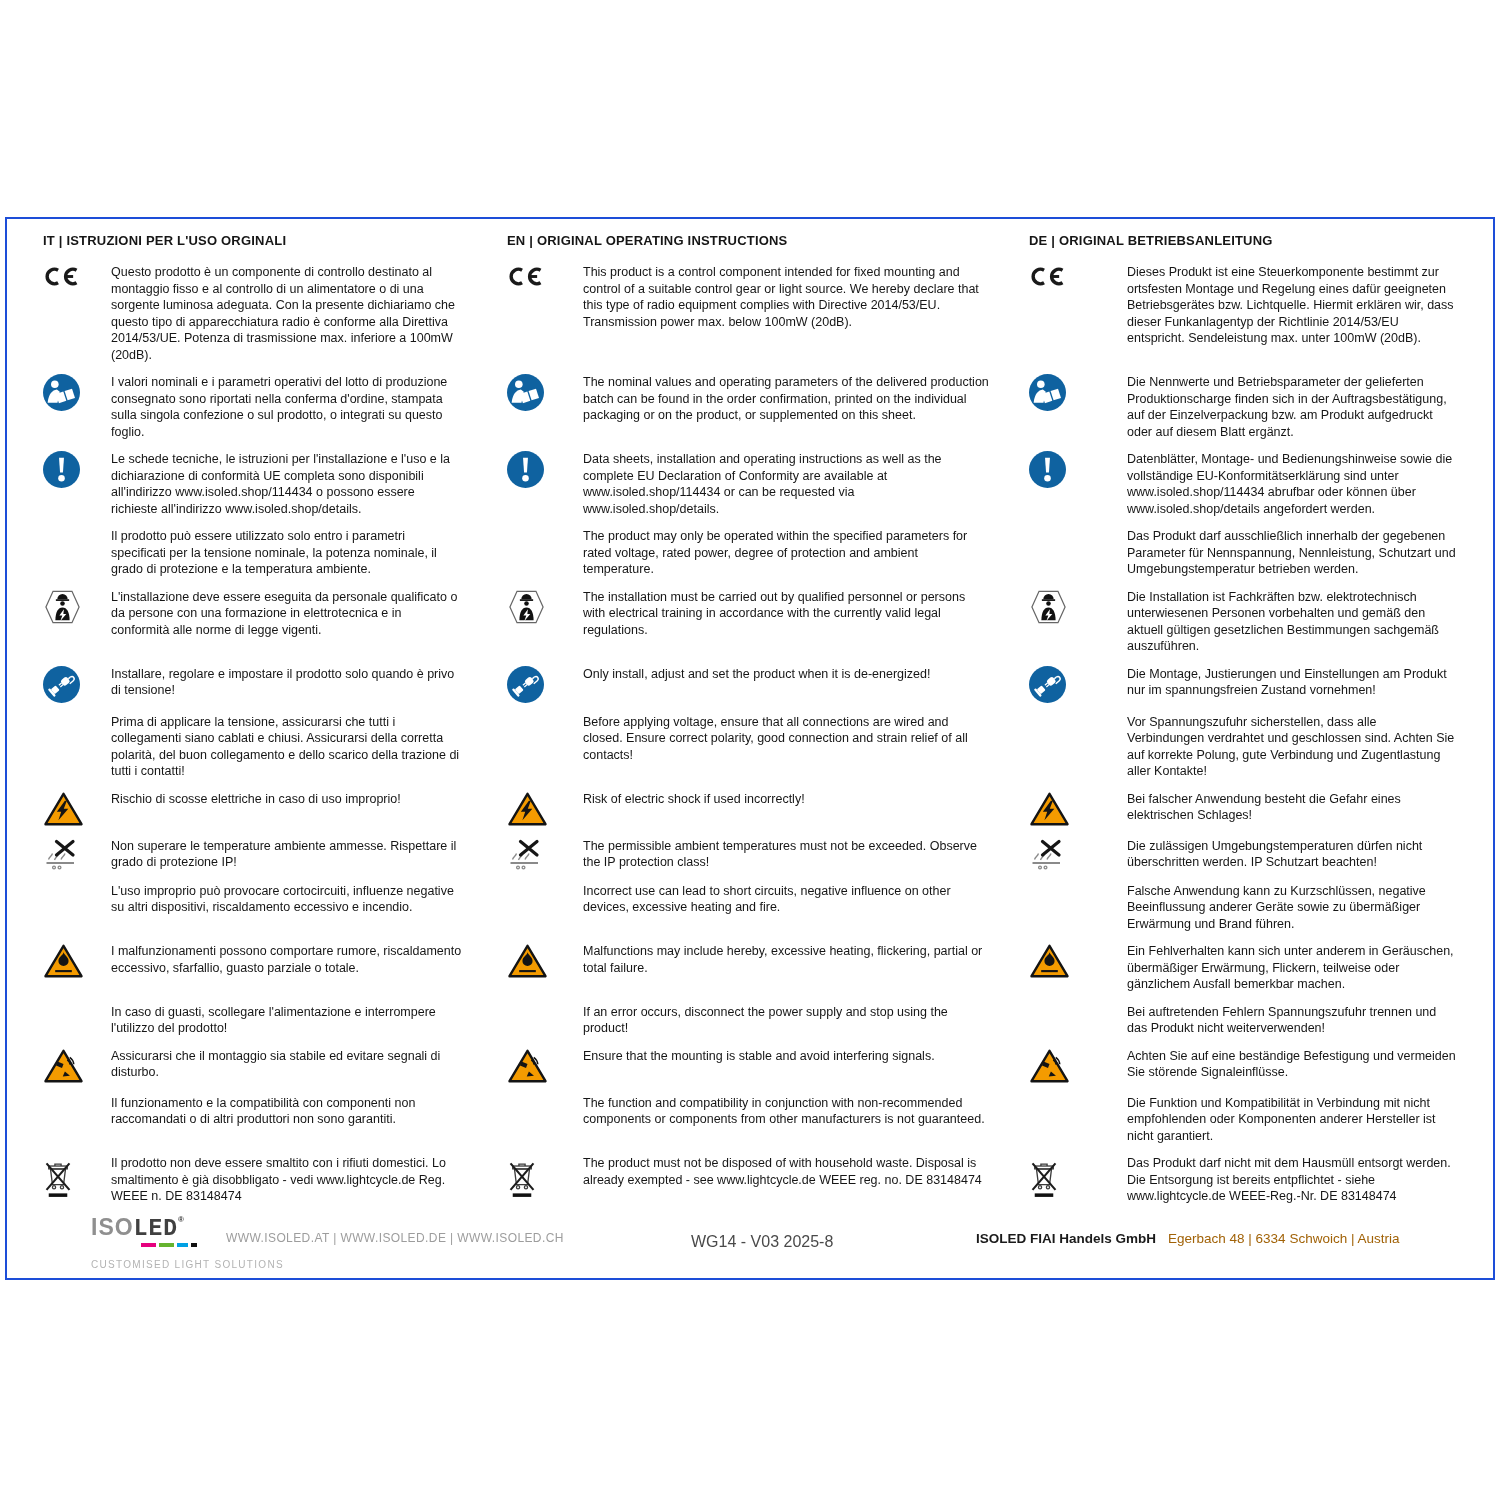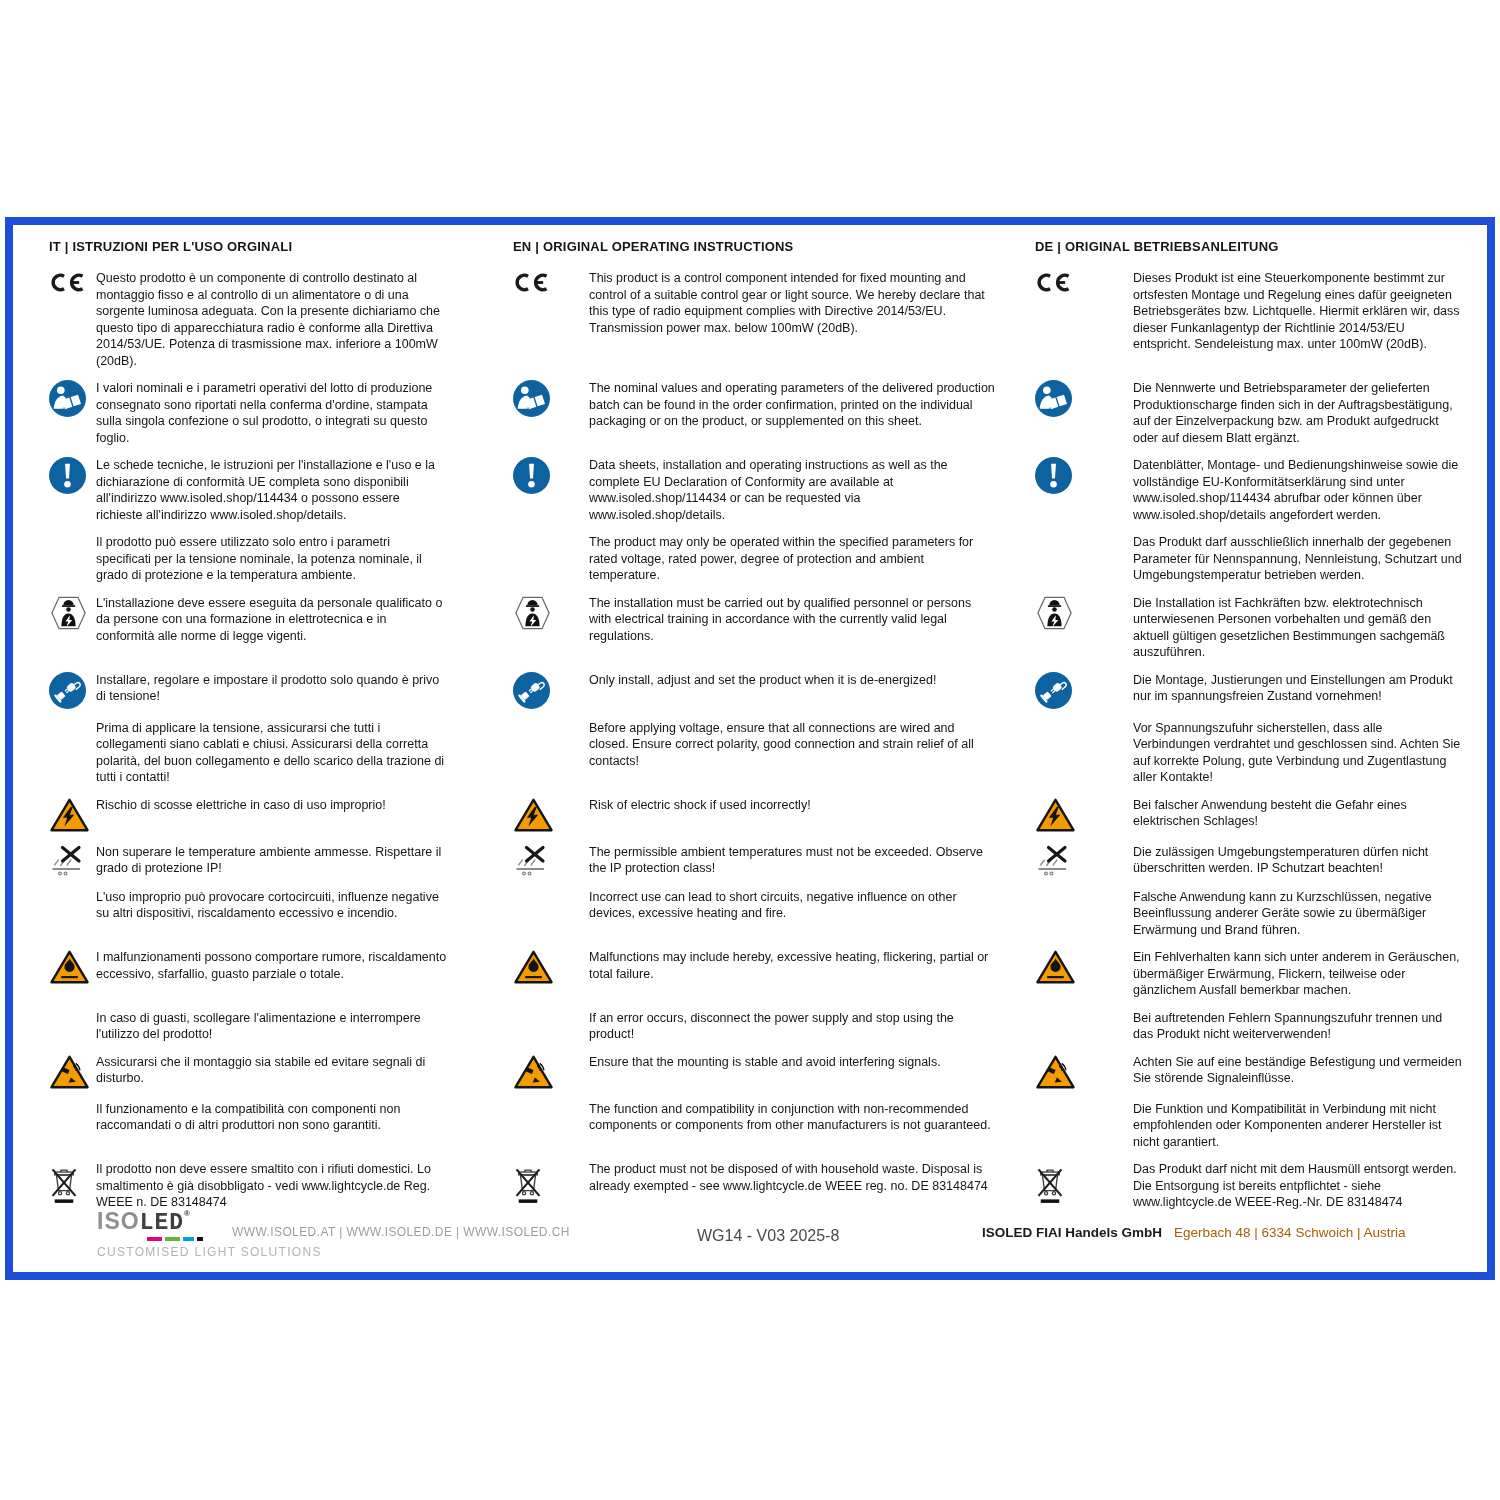--- a/index.html
+++ b/index.html
@@ -1,27 +1,27 @@
 <!DOCTYPE html>
 <html><head>
 <meta charset="utf-8">
 <style>
   html,body{margin:0;padding:0;background:#ffffff;}
   body{width:1500px;height:1500px;position:relative;overflow:hidden;
        font-family:"Liberation Sans","DejaVu Sans",sans-serif;color:#161616;}
 
   .frame{position:absolute;left:5px;top:217px;width:1490px;height:1063px;
-         border:8px solid #1d4ed8;background:#fff;box-sizing:border-box;}
+         border:2px solid #1d4ed8;background:#fff;box-sizing:border-box;}
 
   .grid{display:grid;grid-template-columns:452px 510px 440px;column-gap:12px;
         row-gap:11px;padding:14px 0 0 36px;}
 
   .hdr{font-size:13px;font-weight:bold;letter-spacing:.2px;padding-bottom:5px;white-space:nowrap;}
 
-  .cell{display:grid;grid-template-columns:44px 1fr;column-gap:3px;align-items:start;}
+  .cell{display:grid;grid-template-columns:44px 1fr;column-gap:24px;align-items:start;}
   .cell.c1{column-gap:32px;padding-right:28px;}
   .cell.c2{column-gap:54px;padding-right:6px;}
 
   .cell p{margin:0;font-size:12.5px;line-height:16.5px;color:#161616;}
   .c0 p{max-width:352px;}
   .c1 p{max-width:422px;}
   .c2 p{max-width:330px;}
 
   .icn{display:block;}
   .icn svg{display:block;}
@@ -41,21 +41,21 @@
   .logo-row{font-size:23px;font-weight:bold;letter-spacing:1px;line-height:1;}
   .logo-iso{color:#8f8f8f;}
   .logo-led{color:#404040;font-family:Liberation Mono, monospace;}
   .logo-reg{font-size:8px;color:#2e2e2e;vertical-align:top;}
   .logo-bars{display:flex;gap:3px;margin-left:50px;margin-top:2px;align-items:center;}
   .bar{height:3.5px;display:inline-block;}
   .bar-pink{width:15px;background:#e6007e;}
   .bar-green{width:15px;background:#65b32e;}
   .bar-blue{width:11px;background:#00a1e4;}
   .bar-black{width:6px;background:#111;}
-  .logo-sub{font-size:12px;color:#b3b3b3;letter-spacing:1.3px;margin-top:4px;white-space:nowrap;}
+  .logo-sub{font-size:10px;color:#b3b3b3;letter-spacing:1.3px;margin-top:12px;white-space:nowrap;}
 
   .websites{position:absolute;left:219px;top:15px;font-size:12px;color:#9d9d9d;
             letter-spacing:.4px;white-space:nowrap;}
   .docref{position:absolute;left:684px;top:17px;font-size:16px;color:#4a4a4a;white-space:nowrap;}
   .company{position:absolute;left:969px;top:15px;font-size:13.5px;white-space:nowrap;}
   .company b{color:#1a1a1a;}
   .company .addr{color:#a16207;margin-left:12px;font-weight:normal;}
 
   .defs{position:absolute;width:0;height:0;overflow:hidden;}
 </style>

